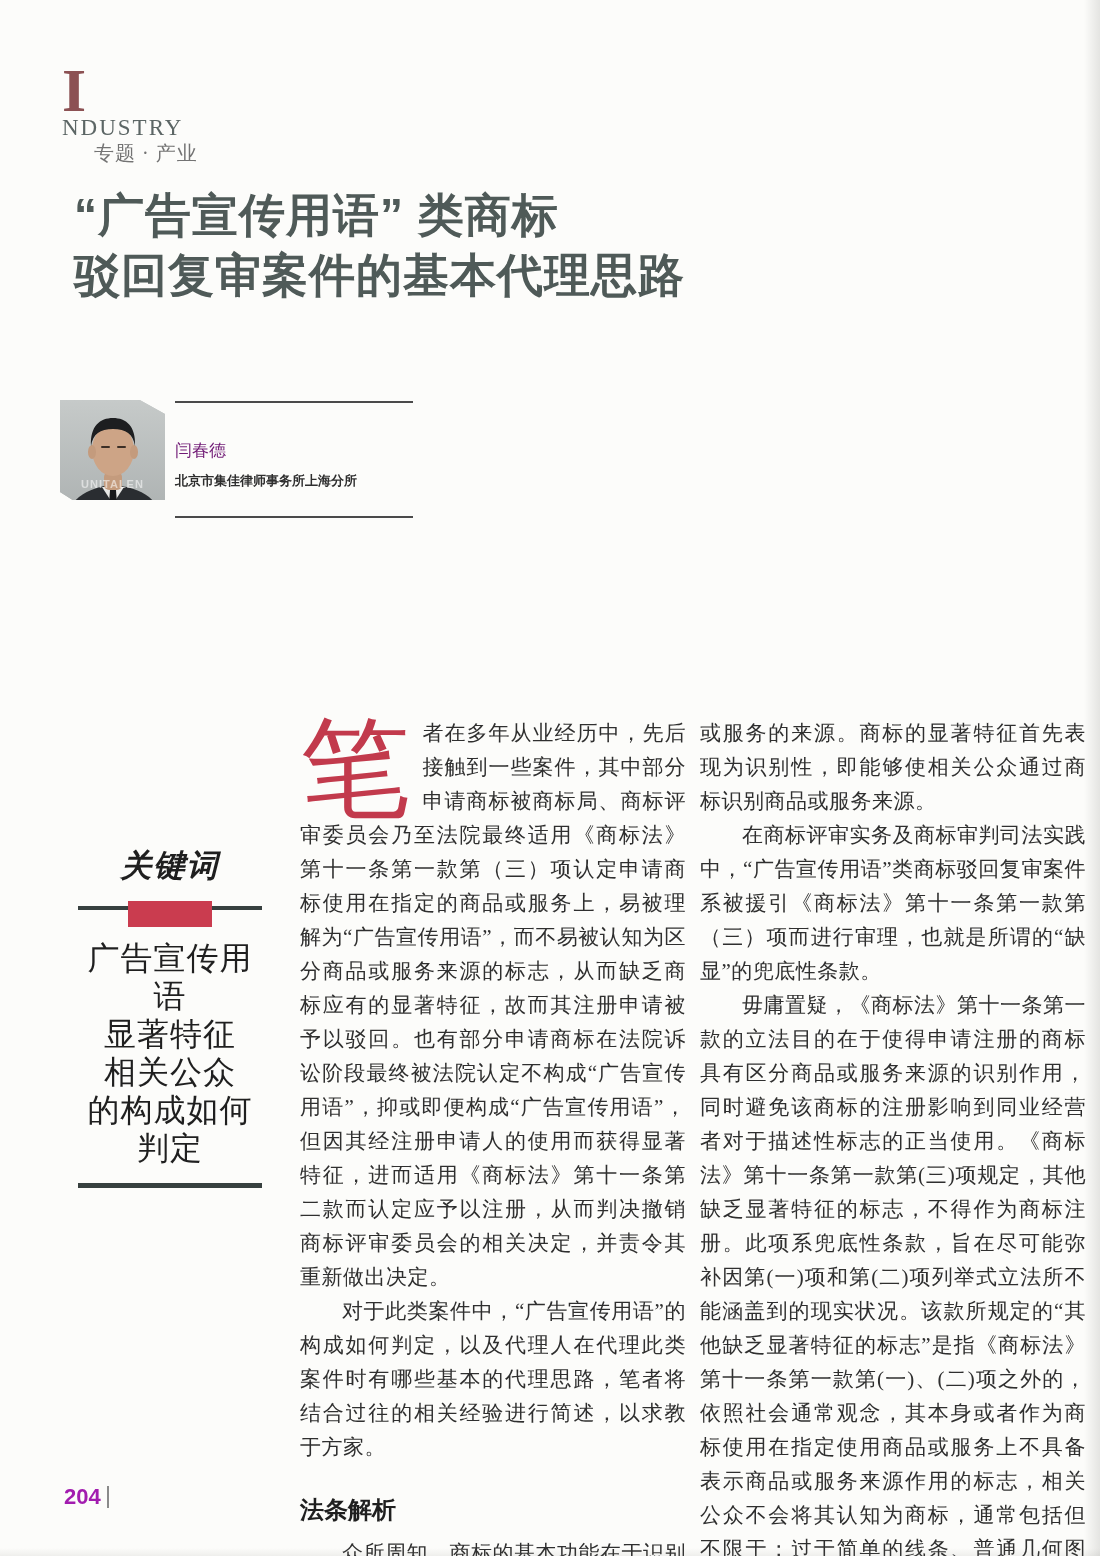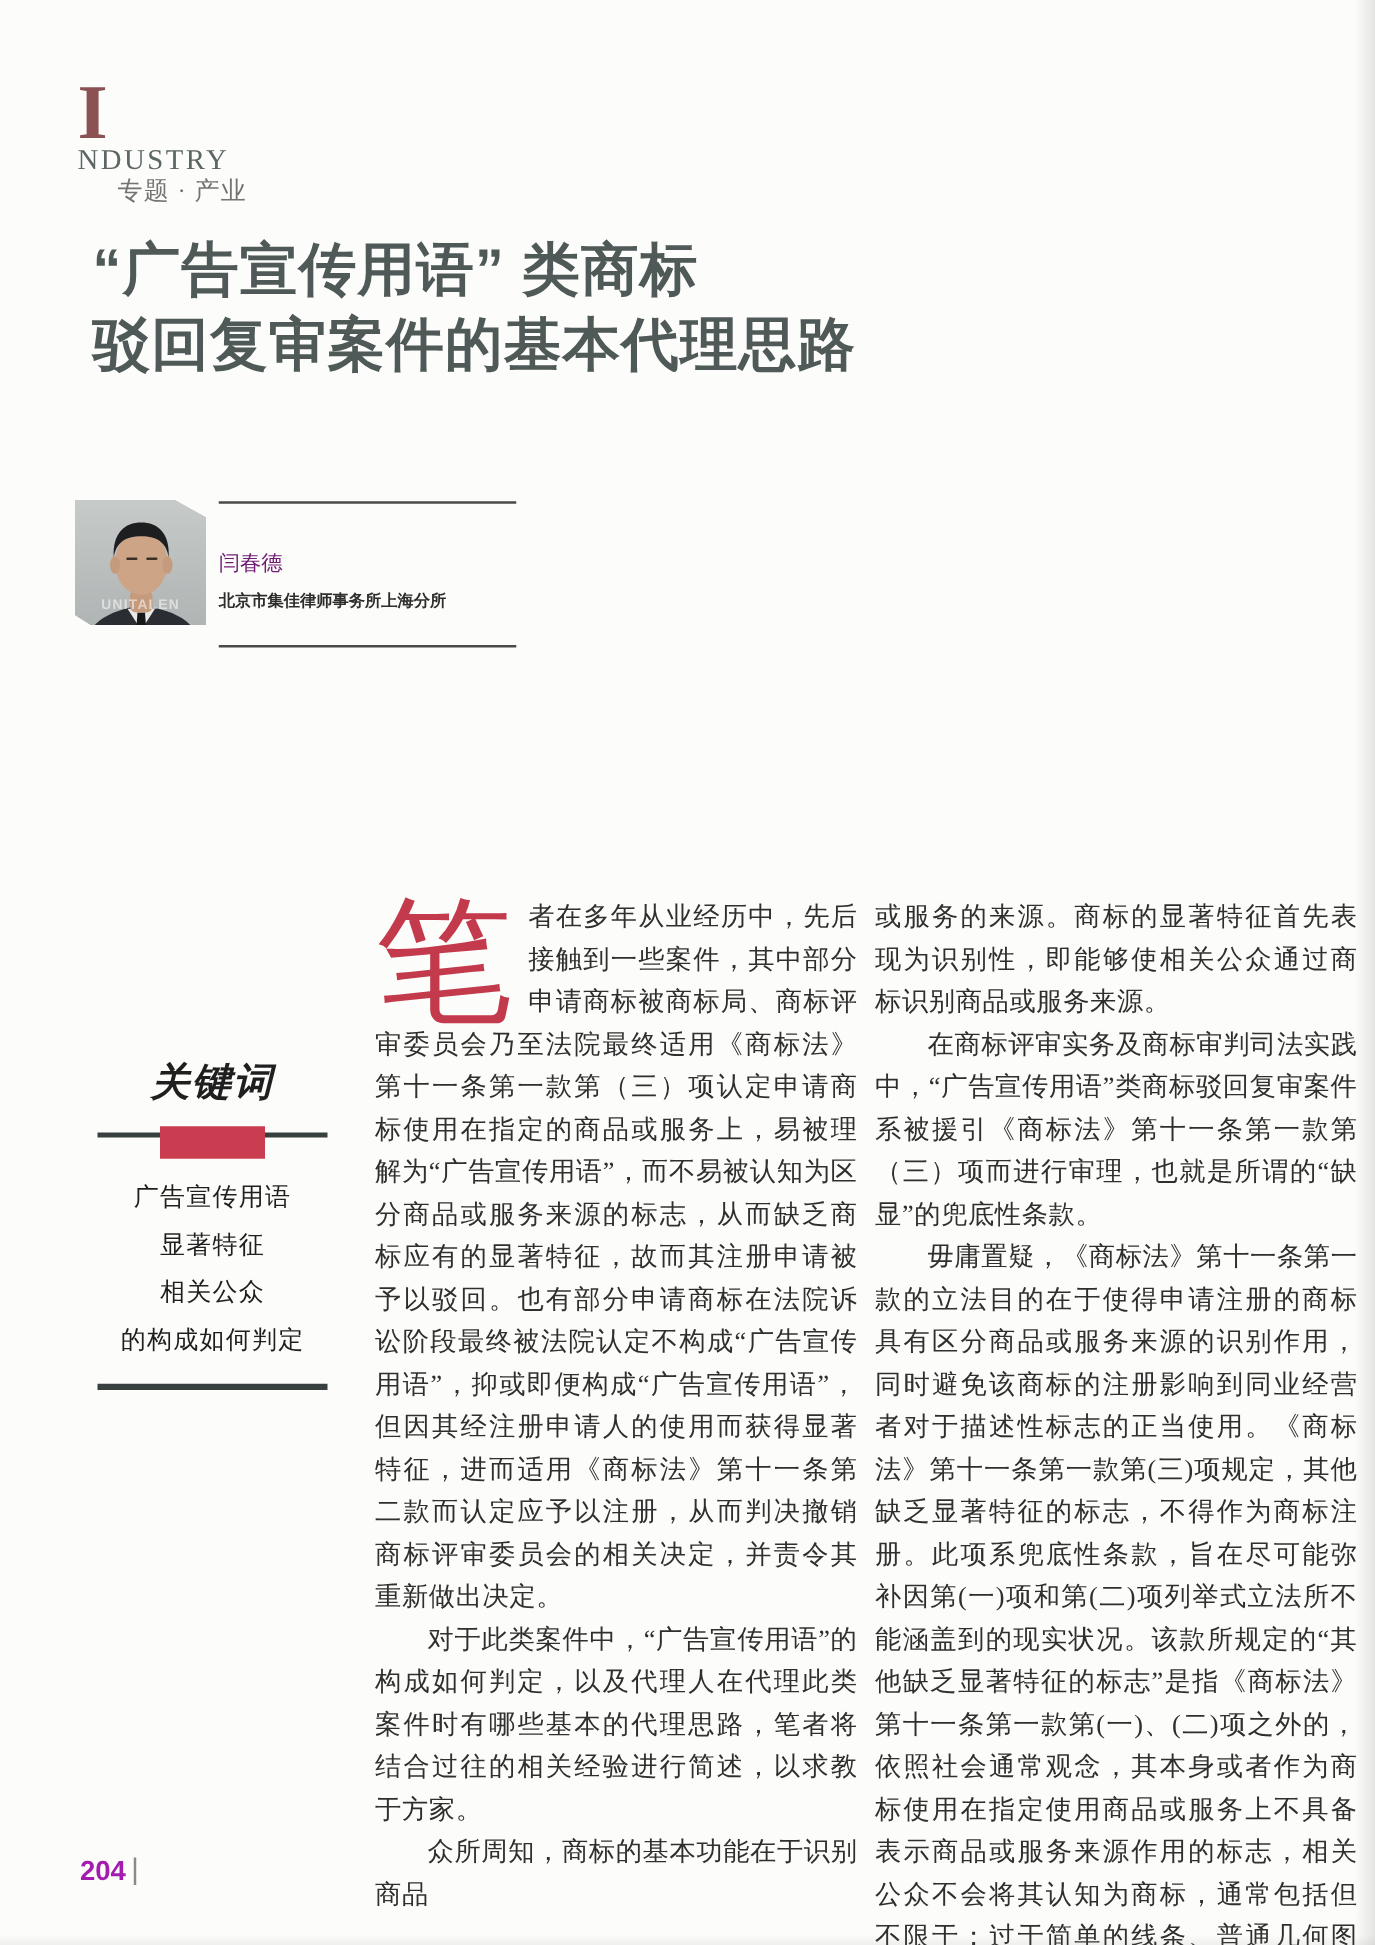--- a/index.html
+++ b/index.html
@@ -74,21 +74,21 @@
   }
   .keywords-divider{position:relative;height:26px;margin-bottom:12px;}
   .keywords-divider .bar{
     position:absolute;left:0;top:5px;width:100%;height:4px;background:#37403f;
   }
   .keywords-divider .accent{
     position:absolute;left:50px;top:0;width:84px;height:26px;
   }
   .keywords-list{list-style:none;margin:0;padding:0;}
   .keywords-list li{
-    font-size:20px;line-height:38px;color:#1f1f1f;font-weight:500;letter-spacing:1px;
+    font-size:32px;line-height:38px;color:#1f1f1f;font-weight:500;letter-spacing:1px;
   }
   .keywords-bottom{
     height:0;border-top:5px solid #37403f;margin-top:16px;
   }
   
   .col{
     position:absolute;top:716px;width:386px;
   }
   .col-left{left:300px;}
   .col-right{left:700px;}
@@ -185,20 +185,21 @@
       <li>显著特征</li>
       <li>相关公众</li>
       <li>的构成如何判定</li>
     </ul>
     <div class="keywords-bottom"></div>
   </div>
 
   <div class="col col-left">
     <p class="body"><span class="dropcap">笔</span><span>者在多年从业经历中，先后接触到一些案件，其中部分申请商标被商标局、商标评审委员会乃至法院最终适用《商标法》第十一条第一款第（三）项认定申请商标使用在指定的商品或服务上，易被理解为“广告宣传用语”，而不易被认知为区分商品或服务来源的标志，从而缺乏商标应有的显著特征，故而其注册申请被予以驳回。也有部分申请商标在法院诉讼阶段最终被法院认定不构成“广告宣传用语”，抑或即便构成“广告宣传用语”，但因其经注册申请人的使用而获得显著特征，进而适用《商标法》第十一条第二款而认定应予以注册，从而判决撤销商标评审委员会的相关决定，并责令其重新做出决定。</span></p>
     <p class="body indent">对于此类案件中，“广告宣传用语”的构成如何判定，以及代理人在代理此类案件时有哪些基本的代理思路，笔者将结合过往的相关经验进行简述，以求教于方家。</p>
+    <h2 class="section-heading">法条解析</h2>
     <p class="body indent">众所周知，商标的基本功能在于识别商品</p>
   </div>
 
   <div class="col col-right">
     <p class="body">或服务的来源。商标的显著特征首先表现为识别性，即能够使相关公众通过商标识别商品或服务来源。</p>
     <p class="body indent">在商标评审实务及商标审判司法实践中，“广告宣传用语”类商标驳回复审案件系被援引《商标法》第十一条第一款第（三）项而进行审理，也就是所谓的“缺显”的兜底性条款。</p>
     <p class="body indent">毋庸置疑，《商标法》第十一条第一款的立法目的在于使得申请注册的商标具有区分商品或服务来源的识别作用，同时避免该商标的注册影响到同业经营者对于描述性标志的正当使用。《商标法》第十一条第一款第(三)项规定，其他缺乏显著特征的标志，不得作为商标注册。此项系兜底性条款，旨在尽可能弥补因第(一)项和第(二)项列举式立法所不能涵盖到的现实状况。该款所规定的“其他缺乏显著特征的标志”是指《商标法》第十一条第一款第(一)、(二)项之外的，依照社会通常观念，其本身或者作为商标使用在指定使用商品或服务上不具备表示商品或服务来源作用的标志，相关公众不会将其认知为商标，通常包括但不限于：过于简单的线条、普通几何图形，过于复杂的文字、</p>
   </div>
 
   <div class="pagenum">

